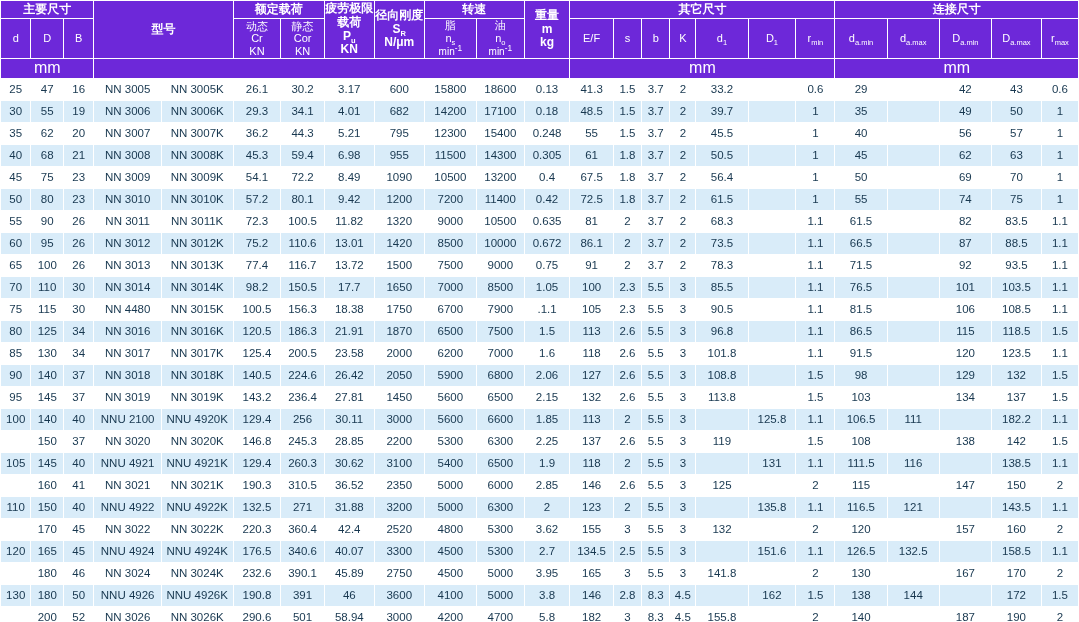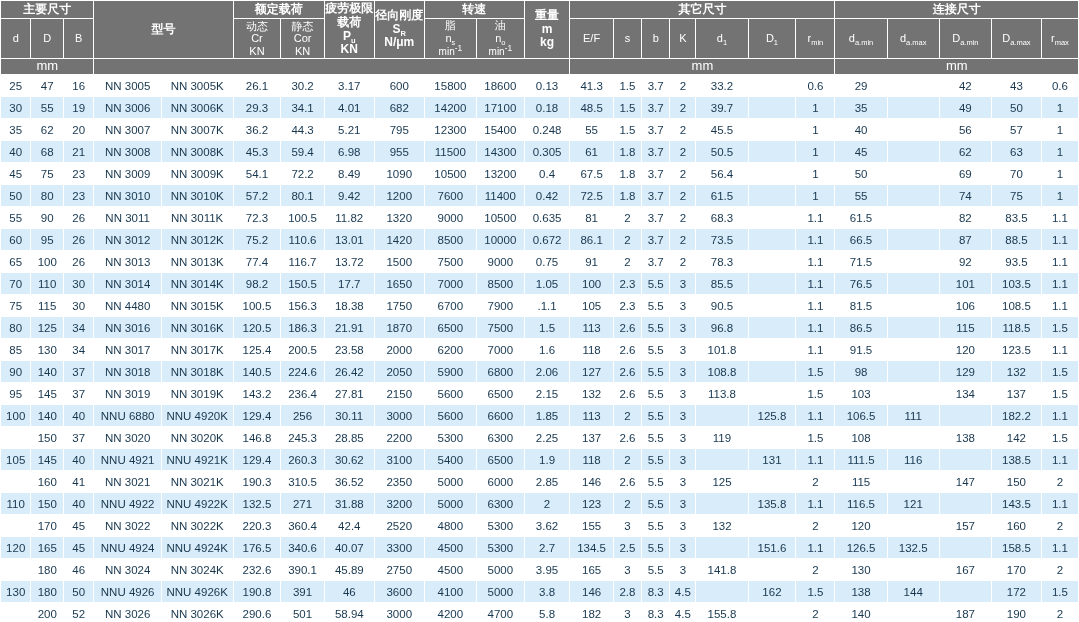--- a/index.html
+++ b/index.html
@@ -17,36 +17,36 @@
     table-layout:fixed;
   }
   th,td{
     text-align:center;
     vertical-align:middle;
     border:1px solid #ffffff;
     padding:0;
     font-weight:normal;
   }
   thead th{
-    background:#737373;
+    background:#6d28d9;
     color:#ffffff;
     font-size:11px;
     line-height:1.15;
   }
   thead th.grp{
     font-size:12px;
     font-weight:bold;
     height:17px;
   }
   thead th.sub{
     font-size:11px;
     height:17px;
   }
   thead th.unit{
-    font-size:13px;
+    font-size:16px;
     height:15px;
     margin-left:11px;
   }
   tbody td{
     height:21px;
     background:#ffffff;
     font-size:11.5px;
     color:#17374f;
   }
   tbody tr.alt td{
@@ -288,21 +288,21 @@
       <tr class="alt">
         <td>50</td>
         <td>80</td>
         <td>23</td>
         <td class="type-cell">NN 3010</td>
         <td class="type-cell">NN 3010K</td>
         <td>57.2</td>
         <td>80.1</td>
         <td>9.42</td>
         <td>1200</td>
-        <td>7600</td>
+        <td>7200</td>
         <td>11400</td>
         <td>0.42</td>
         <td>72.5</td>
         <td>1.8</td>
         <td>3.7</td>
         <td>2</td>
         <td>61.5</td>
         <td></td>
         <td>1</td>
         <td>55</td>
@@ -521,42 +521,42 @@
       </tr>
       <tr>
         <td>95</td>
         <td>145</td>
         <td>37</td>
         <td class="type-cell">NN 3019</td>
         <td class="type-cell">NN 3019K</td>
         <td>143.2</td>
         <td>236.4</td>
         <td>27.81</td>
-        <td>2150</td>
+        <td>1450</td>
         <td>5600</td>
         <td>6500</td>
         <td>2.15</td>
         <td>132</td>
         <td>2.6</td>
         <td>5.5</td>
         <td>3</td>
         <td>113.8</td>
         <td></td>
         <td>1.5</td>
         <td>103</td>
         <td></td>
         <td>134</td>
         <td>137</td>
         <td>1.5</td>
       </tr>
       <tr class="alt">
         <td>100</td>
         <td>140</td>
         <td>40</td>
-        <td class="type-cell">NNU 6880</td>
+        <td class="type-cell">NNU 2100</td>
         <td class="type-cell">NNU 4920K</td>
         <td>129.4</td>
         <td>256</td>
         <td>30.11</td>
         <td>3000</td>
         <td>5600</td>
         <td>6600</td>
         <td>1.85</td>
         <td>113</td>
         <td>2</td>

